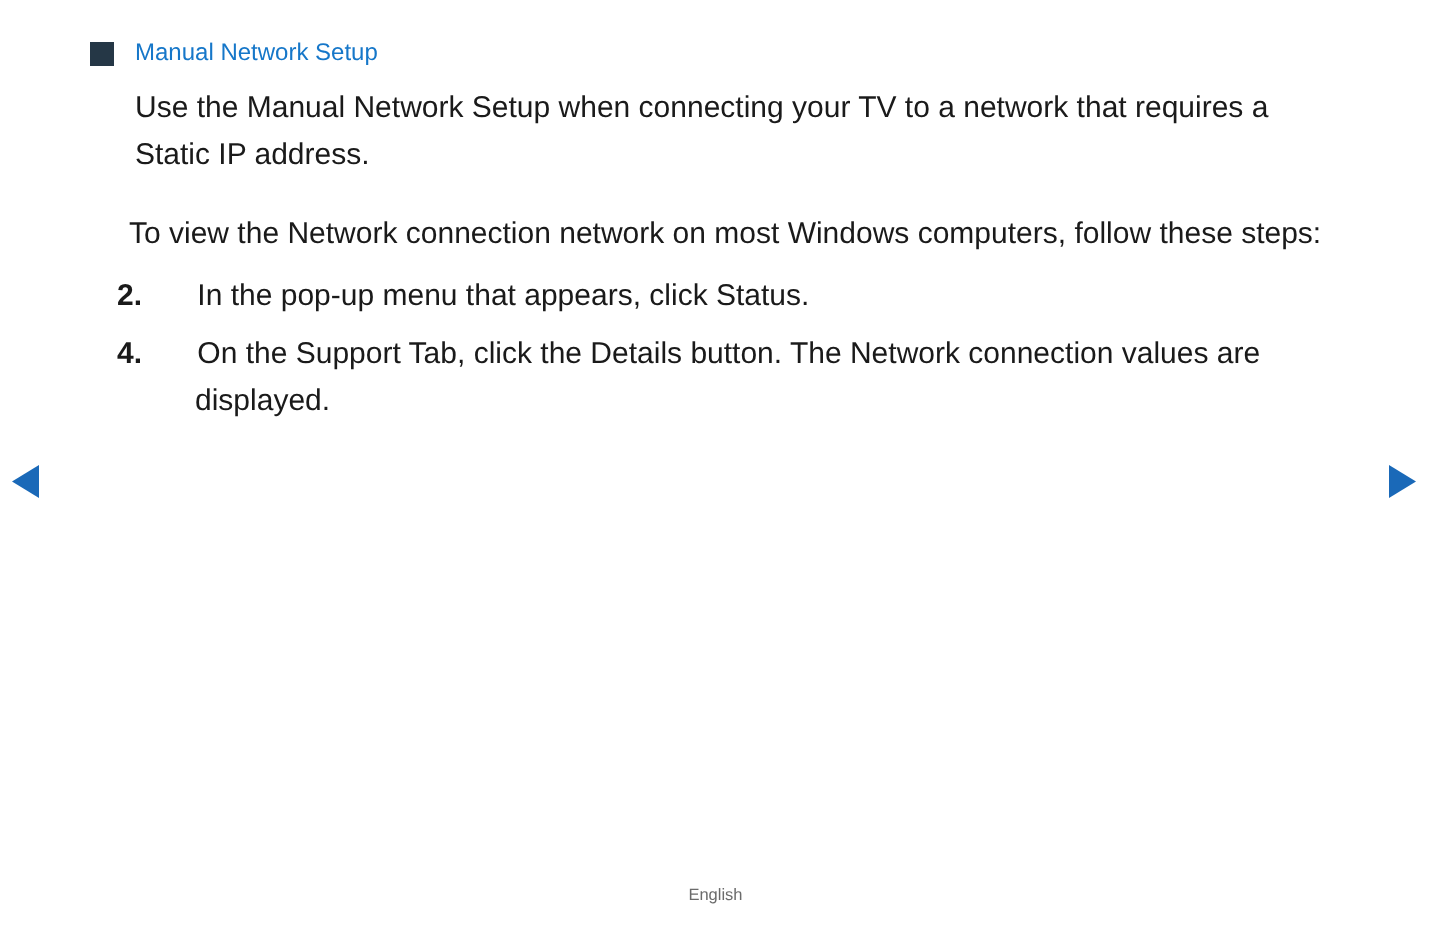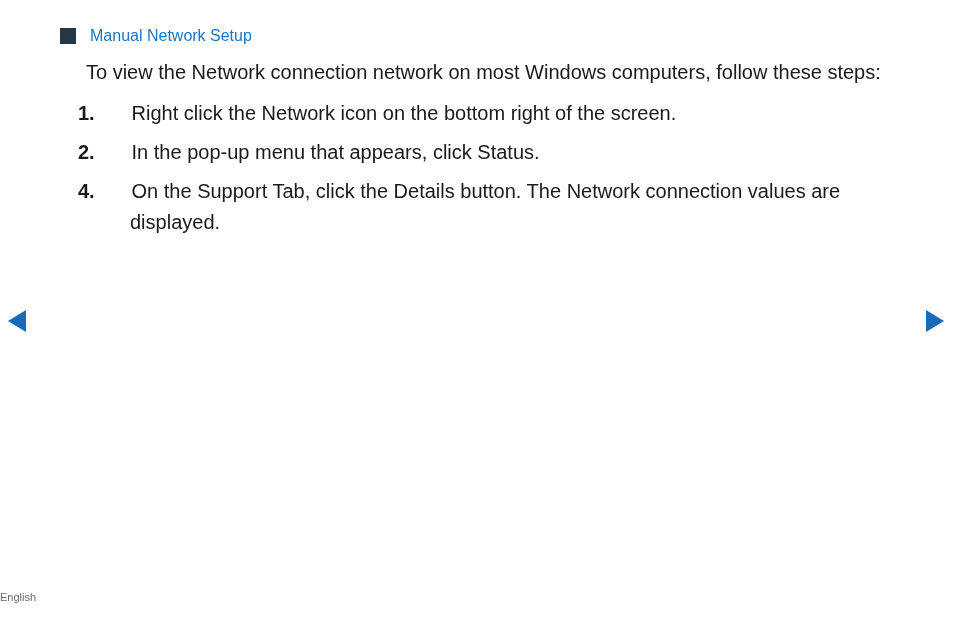--- a/index.html
+++ b/index.html
@@ -81,45 +81,42 @@
       height: 22px;
       cursor: pointer;
     }
     .nav-prev { left: 8px; }
     .nav-next { right: 10px; }
     .footer-lang {
       position: absolute;
       bottom: 18px;
       left: 0;
       right: 0;
-      text-align: left;
+      text-align: center;
       font-size: 11px;
       color: #6b6b6b;
       font-weight: 400;
     }
   </style>
 </head>
 <body>
 
 <div class="page">
 
   <div class="section-title-row">
     <div class="bullet-square"></div>
     <div class="section-title">Manual Network Setup</div>
   </div>
 
+  <div class="section-body">Use the Manual Network Setup when connecting your TV to a network that requires a Static IP address.</div>
 
   <div style="margin-left:12px;">
     <div class="sub-body">To view the Network connection network on most Windows computers, follow these steps:</div>
 
     <ol class="steps">
-      <li>
-        <span class="step-num">1.</span>
-        <span class="step-text">Right click the Network icon on the bottom right of the screen.</span>
-      </li>
       <li>
         <span class="step-num">2.</span>
         <span class="step-text">In the pop-up menu that appears, click Status.</span>
       </li>
       <li>
         <span class="step-num">4.</span>
         <span class="step-text">On the Support Tab, click the Details button. The Network connection values are displayed.</span>
       </li>
     </ol>
   </div>

